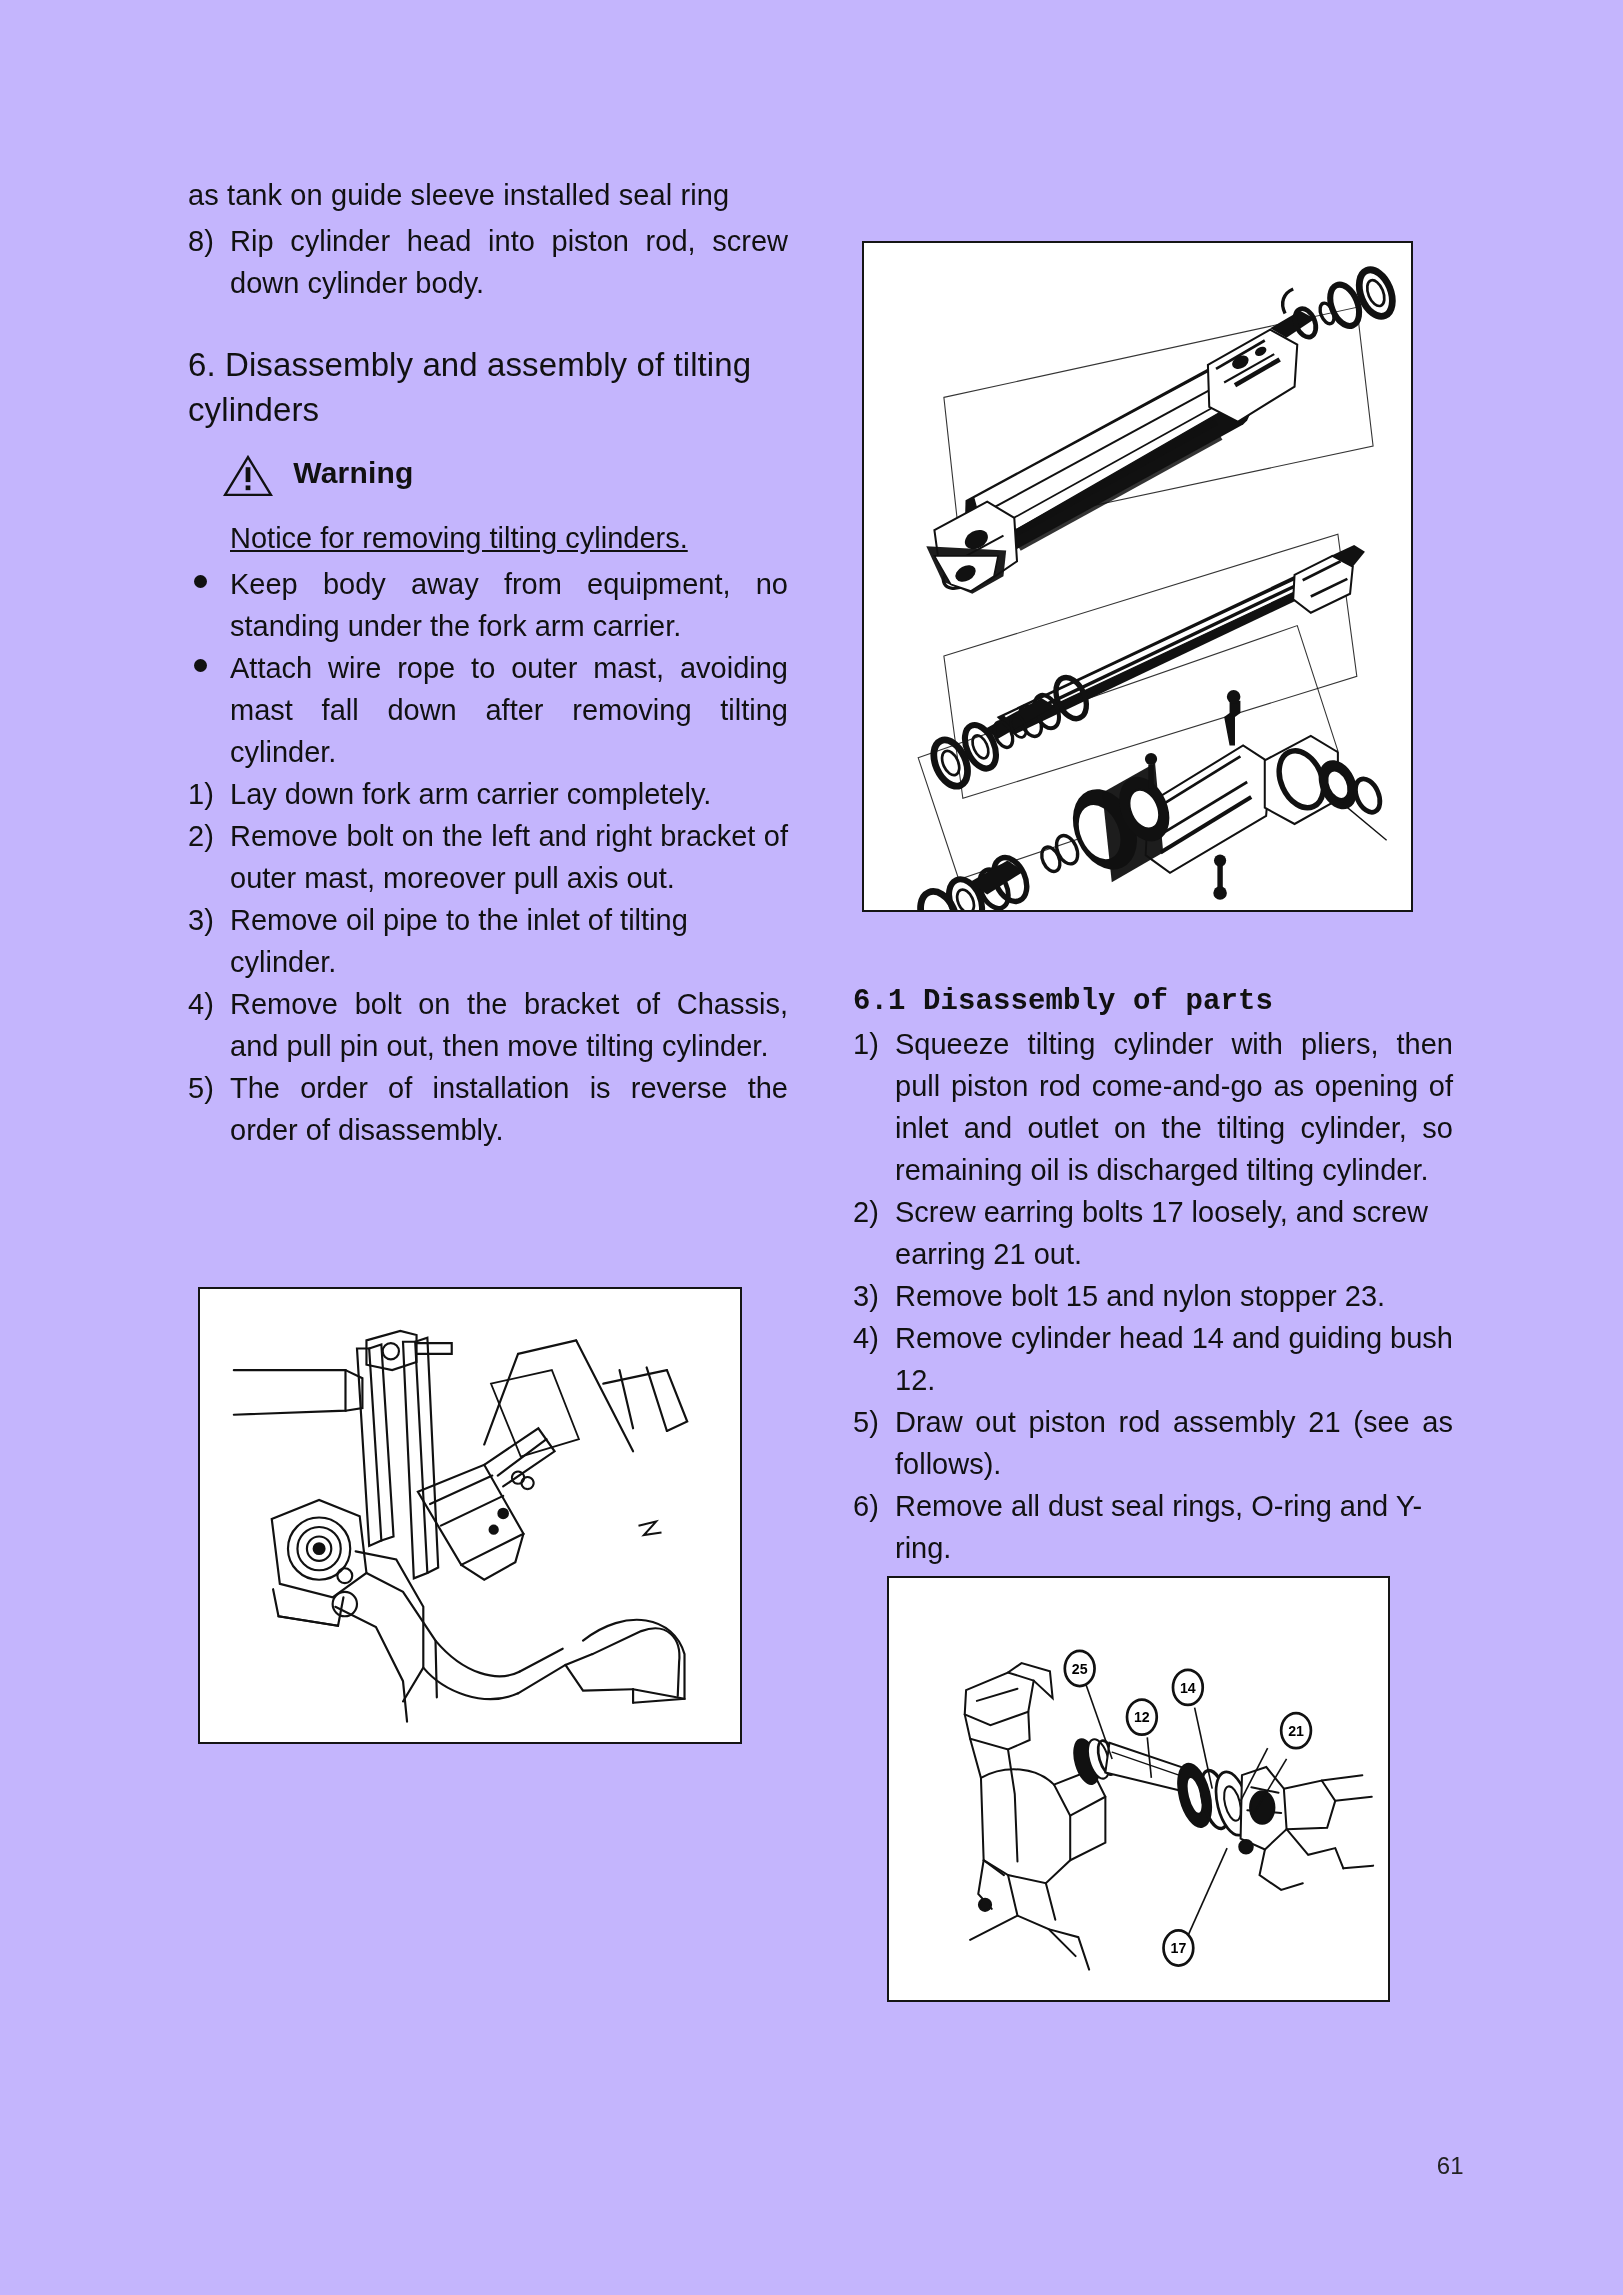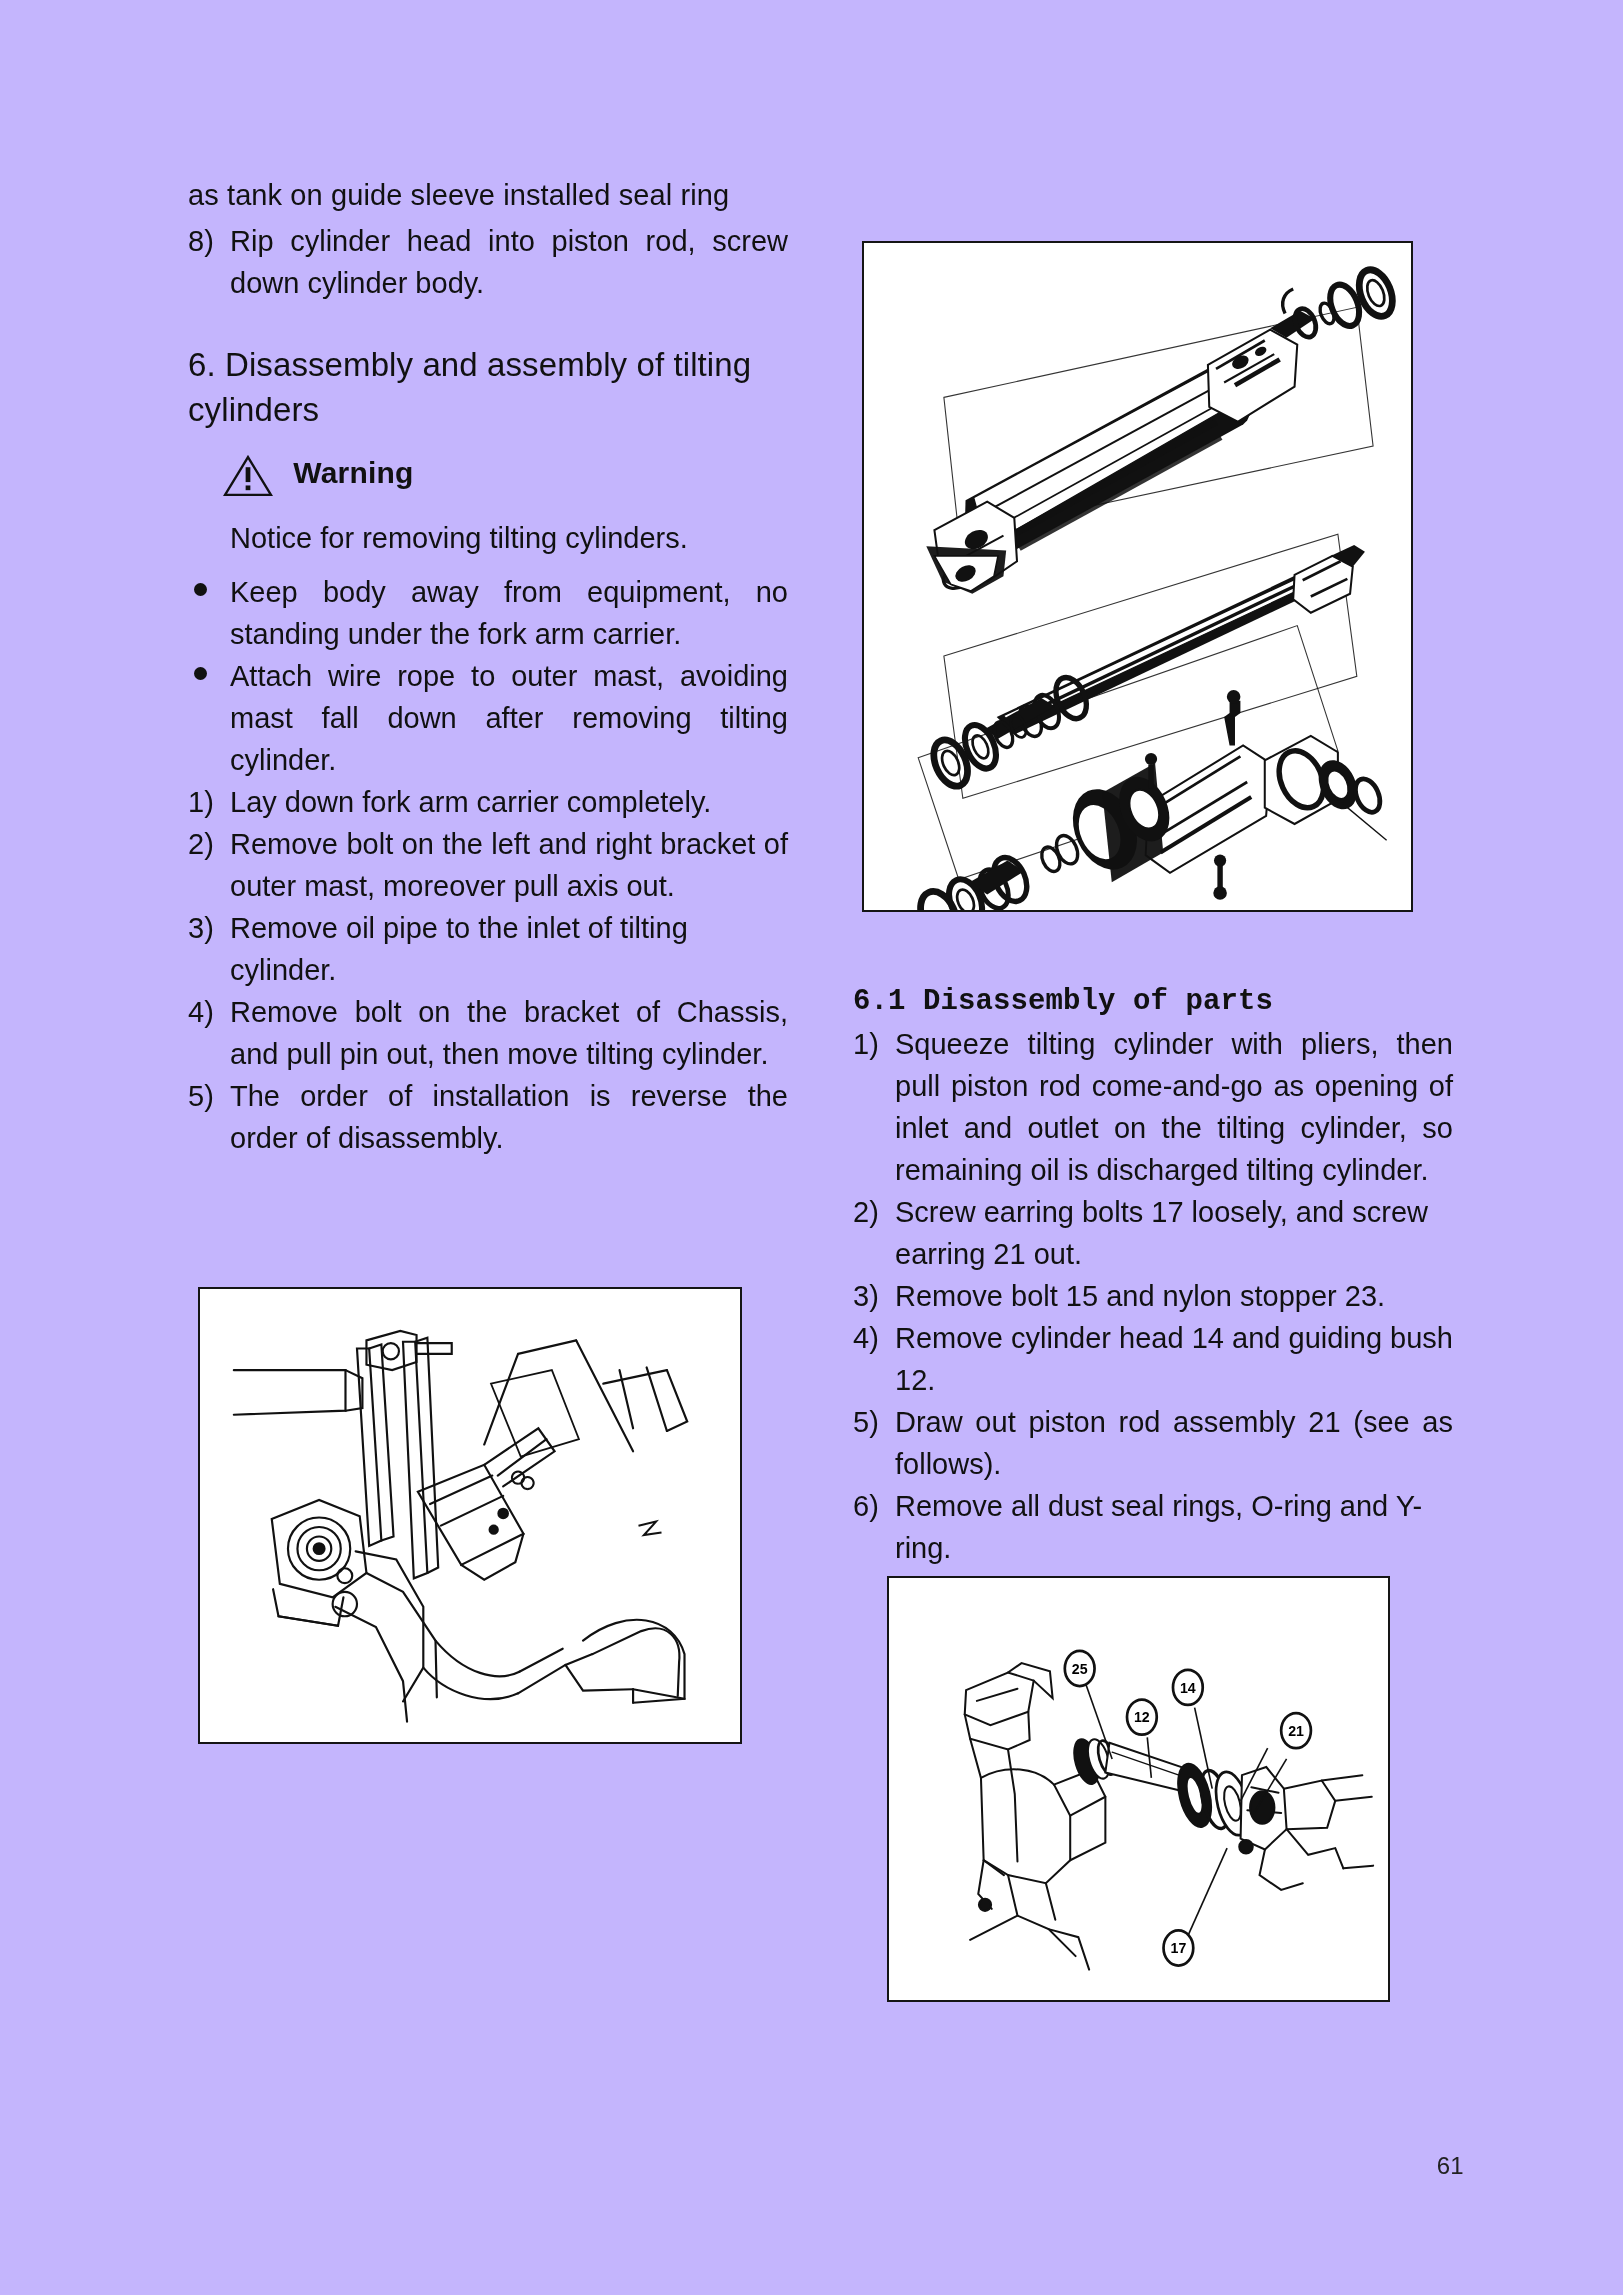--- a/index.html
+++ b/index.html
@@ -110,22 +110,23 @@
     font-size: 30px;
     font-weight: bold;
     line-height: 35px;
     color: #111;
     letter-spacing: 0.2px;
   }
 
   .notice {
     font-size: 29px;
     line-height: 42px;
-    margin: 0 0 12px 42px;
+    margin: 0 0 4px 42px;
     color: #111;
+    text-decoration: underline;
   }
 
   
   .h-sub {
     font-size: 29px;
     line-height: 40px;
     font-weight: bold;
     color: #111;
     margin: 0 0 1.4px 0;
     letter-spacing: 0.1px;

